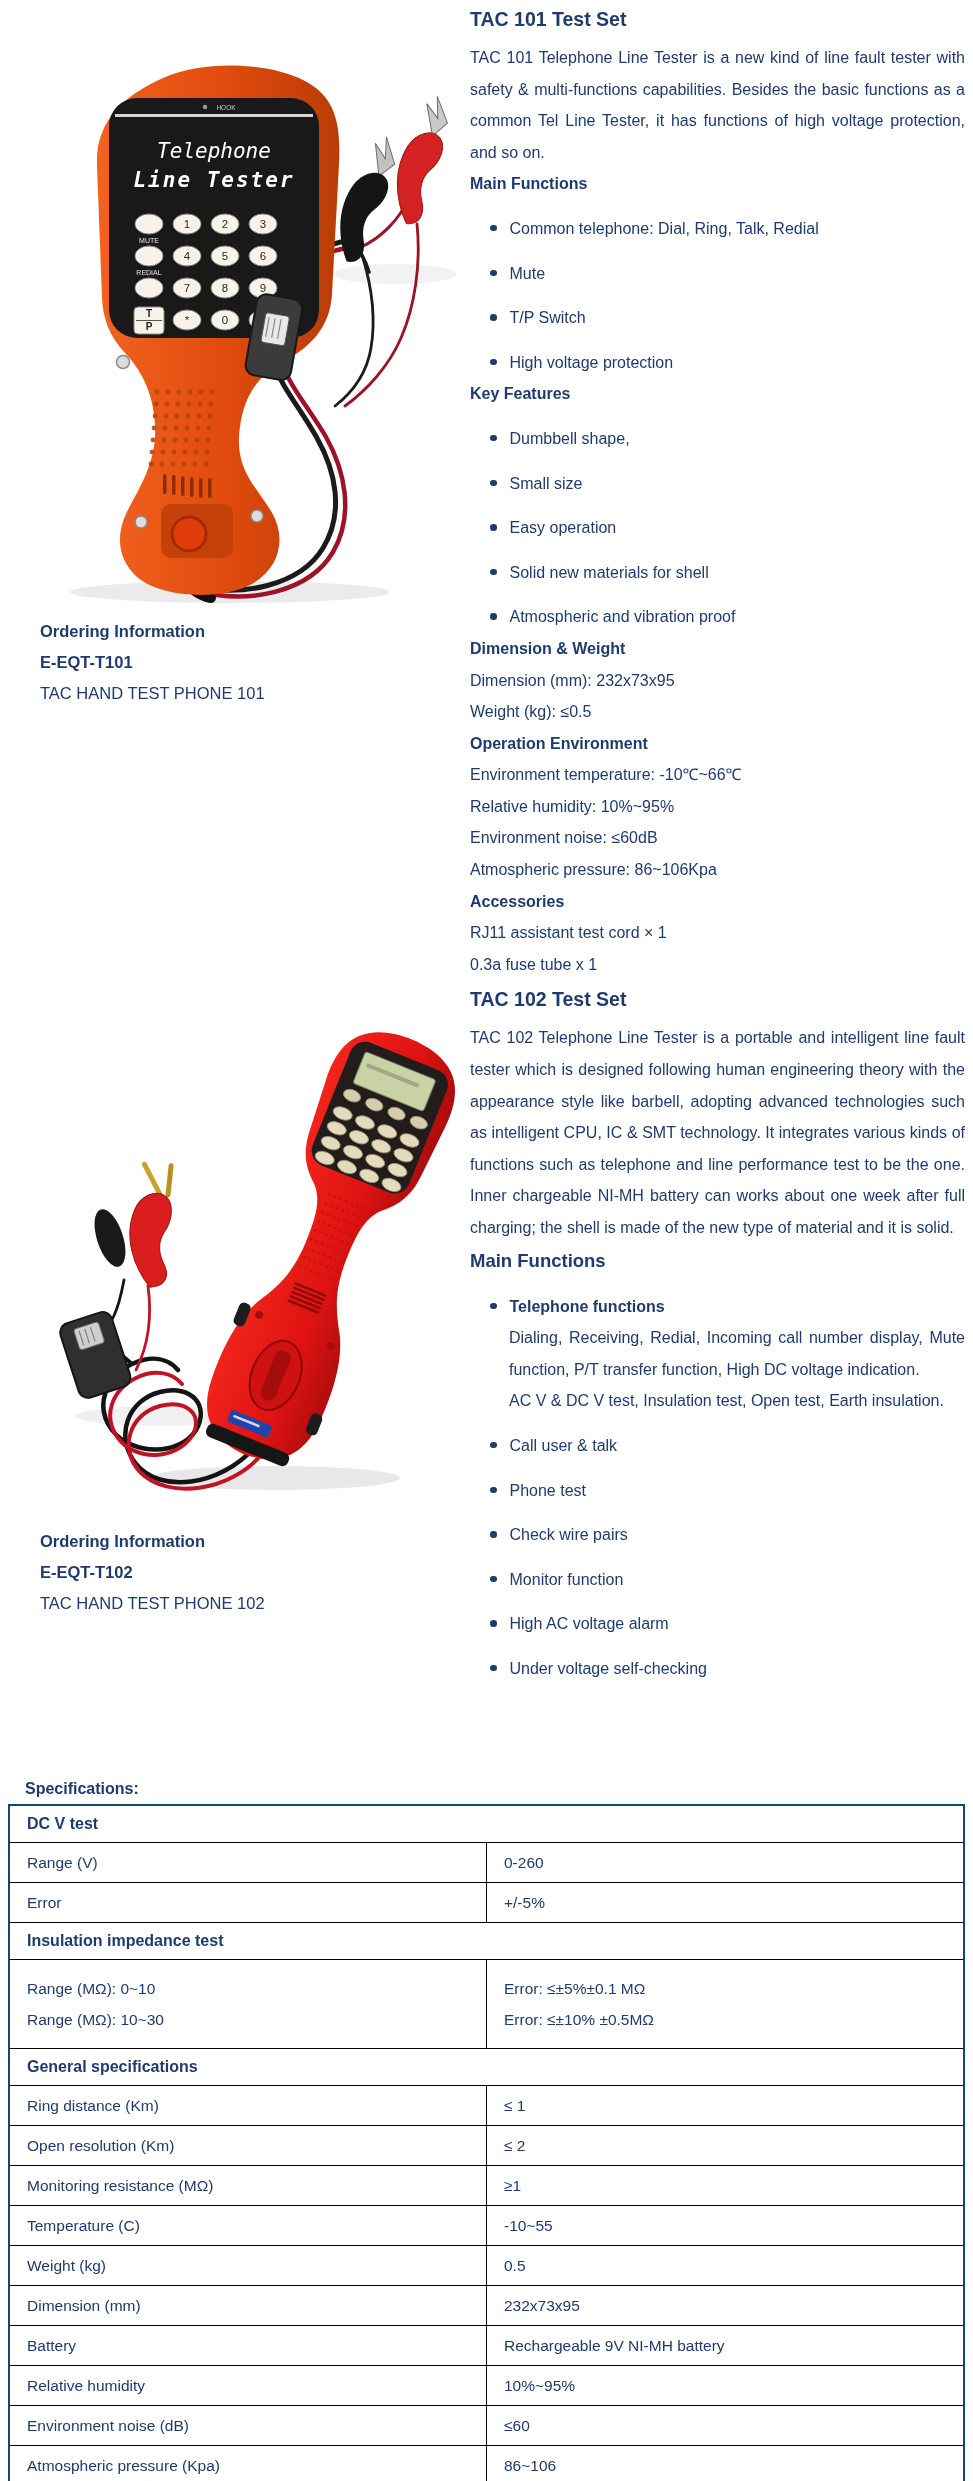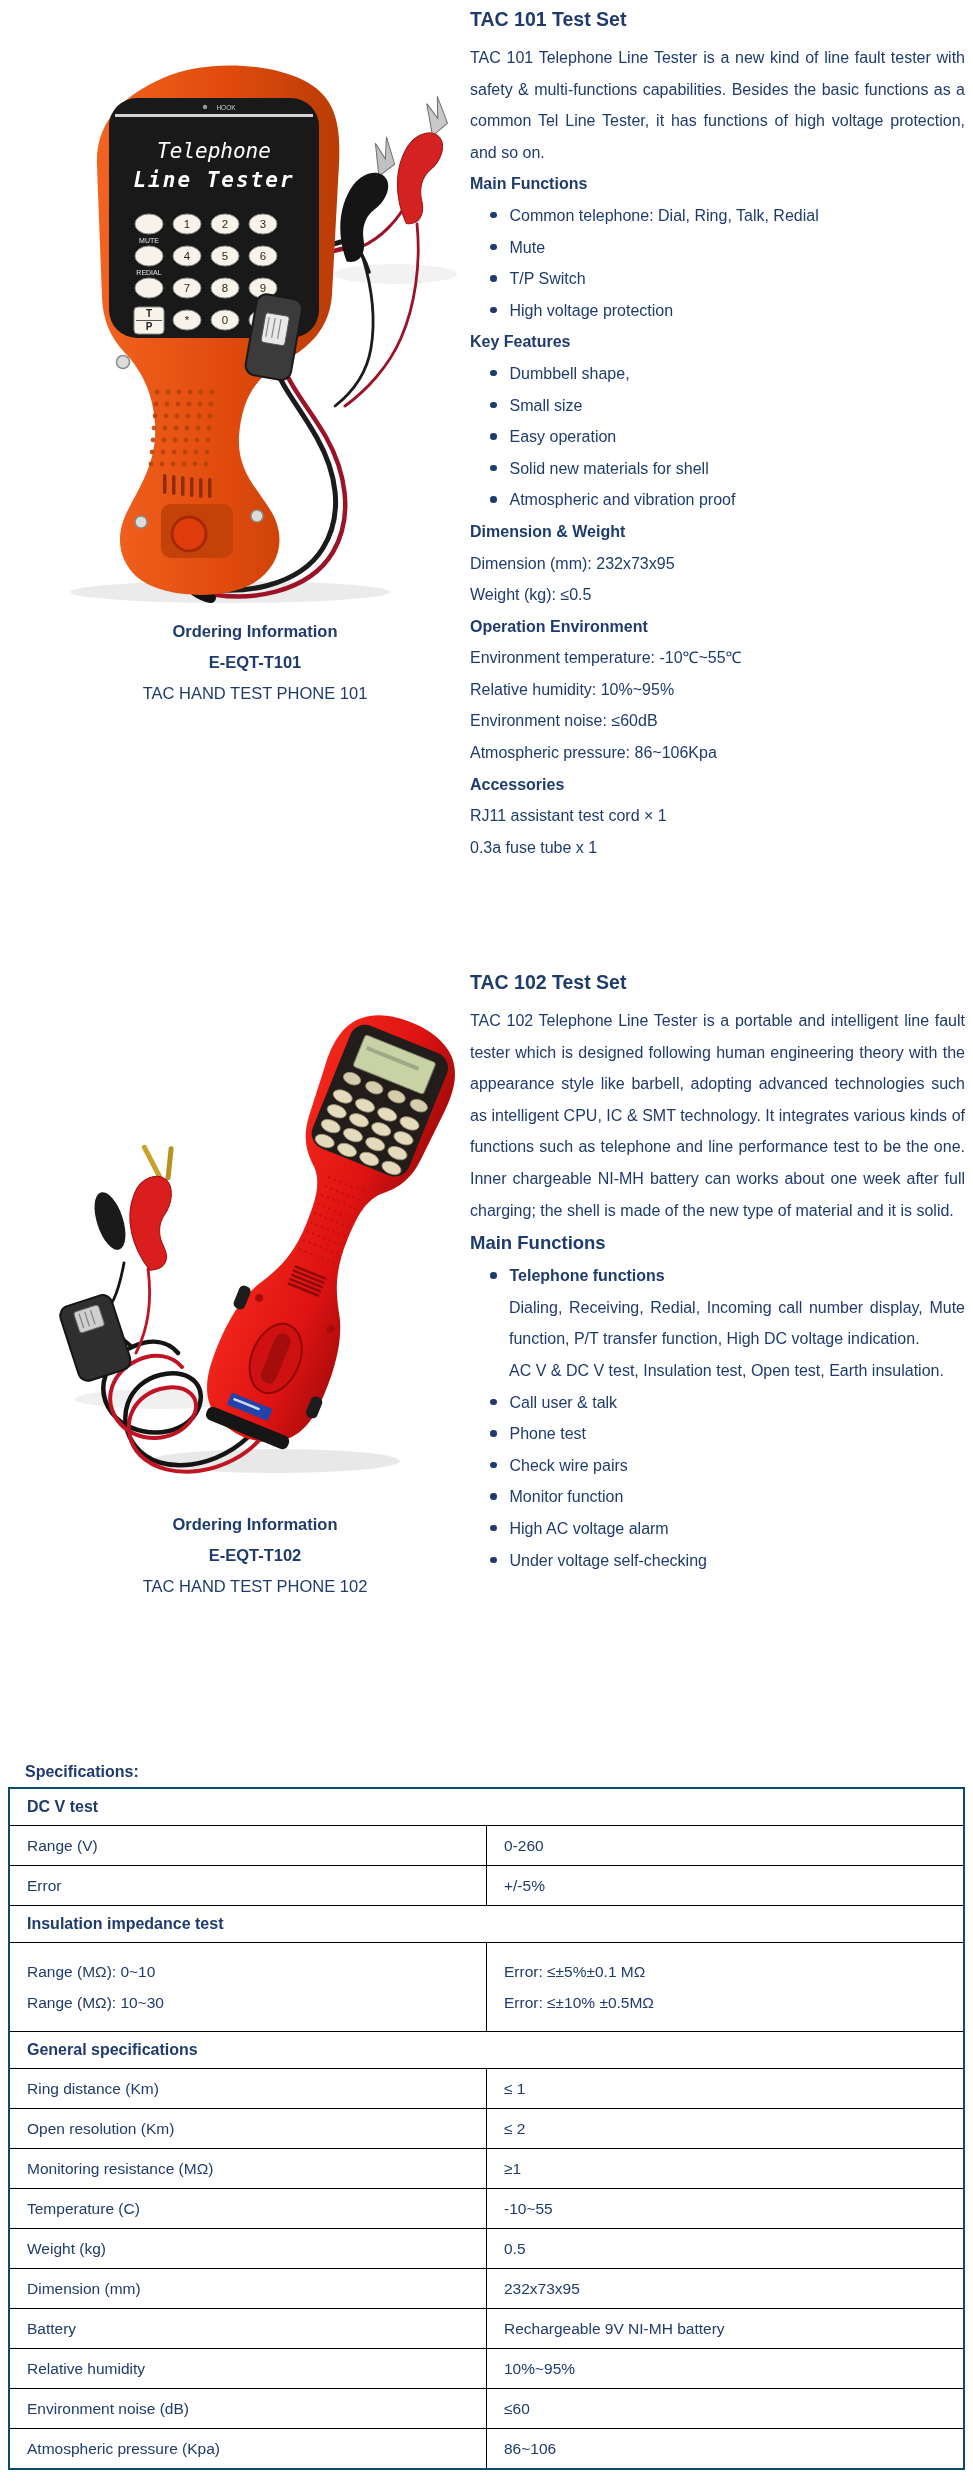--- a/index.html
+++ b/index.html
@@ -1,28 +1,28 @@
 <!DOCTYPE html>
 <html><head>
 <meta charset="utf-8">
 <style>
   html,body{margin:0;padding:0;background:#ffffff;}
   body{width:973px;height:2481px;overflow:hidden;position:relative;
        font-family:"Liberation Sans",sans-serif;color:#1f3b6d;}
   .section{display:flex;margin-left:40px;}
   .sec1{min-height:963px;}
   .sec2{min-height:798px;}
-  .leftcol{width:430px;flex:none;text-align:center;}
+  .leftcol{width:430px;flex:none;text-align:left;}
   .rightcol{width:495px;flex:none;font-size:16px;line-height:31.6px;text-align:justify;}
   .ptitle{font-size:19.5px;font-weight:bold;line-height:26px;margin:6px 0 10px 0;text-align:left;}
   .desc{margin:0;}
   .subhead{font-weight:bold;text-align:left;}
   .mainhead{font-size:18.5px;font-weight:bold;line-height:34px;text-align:left;}
   .pline{text-align:left;}
-  .bullet{display:flex;text-align:left;}
+  .bullet{display:flex;text-align:left;margin-top:13px;}
   .bullet .dot{width:6.5px;height:6.5px;border-radius:50%;background:#1f3b6d;
                margin:12px 13px 0 20px;flex:none;}
   .bullet.bold .btxt{font-weight:bold;}
   .subdetail{margin-left:39px;text-align:justify;}
   .ordering{margin-top:10px;font-size:16.5px;line-height:31px;color:#1f3b6d;}
   .ord-b{font-weight:bold;}
   .imgwrap{margin-top:6px;display:flex;justify-content:center;}
   .speclabel{margin:2px 0 6px 25px;font-weight:bold;font-size:16px;}
   table.spec{border-collapse:collapse;margin-left:8px;width:957px;
              font-size:15.5px;color:#1f3b6d;border:2px solid #0c4a6e;table-layout:fixed;}
@@ -228,21 +228,21 @@
           <span class="btxt">Solid new materials for shell</span>
         </div>
         <div class="bullet">
           <span class="dot"></span>
           <span class="btxt">Atmospheric and vibration proof</span>
         </div>
         <div class="subhead">Dimension &amp; Weight</div>
         <div class="pline">Dimension (mm): 232x73x95</div>
         <div class="pline">Weight (kg): ≤0.5</div>
         <div class="subhead">Operation Environment</div>
-        <div class="pline">Environment temperature: -10℃~55℃</div>
+        <div class="pline">Environment temperature: -10℃~66℃</div>
         <div class="pline">Relative humidity: 10%~95%</div>
         <div class="pline">Environment noise: ≤60dB</div>
         <div class="pline">Atmospheric pressure: 86~106Kpa</div>
         <div class="subhead">Accessories</div>
         <div class="pline">RJ11 assistant test cord × 1</div>
         <div class="pline">0.3a fuse tube x 1</div>
       </div>
   </div>
 </div>
 

